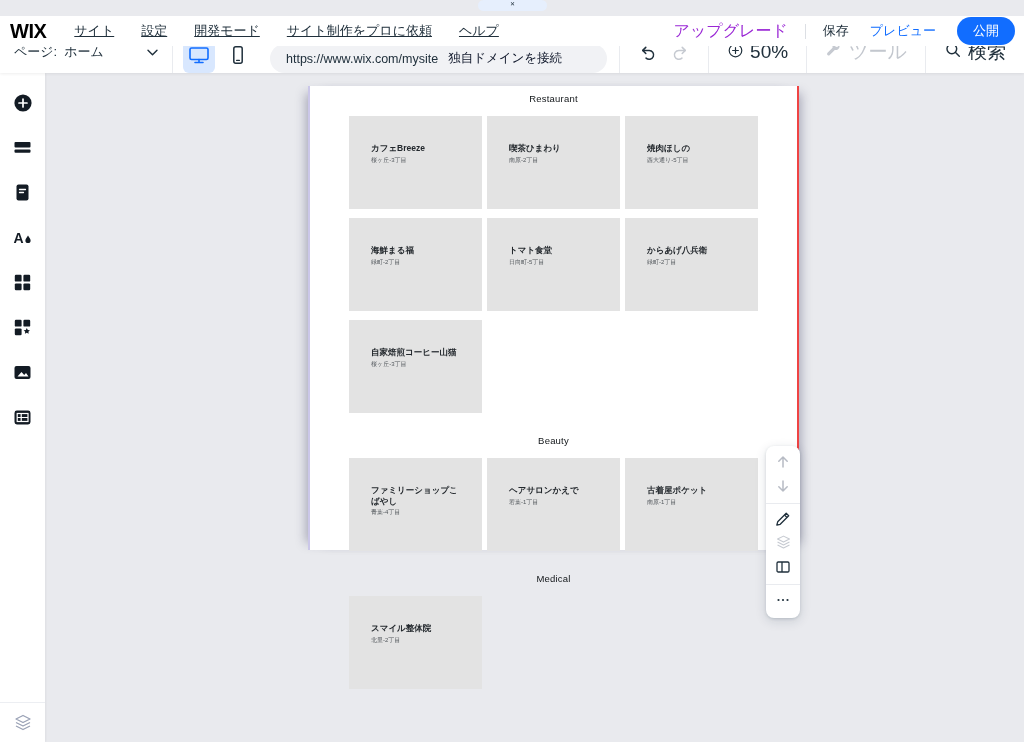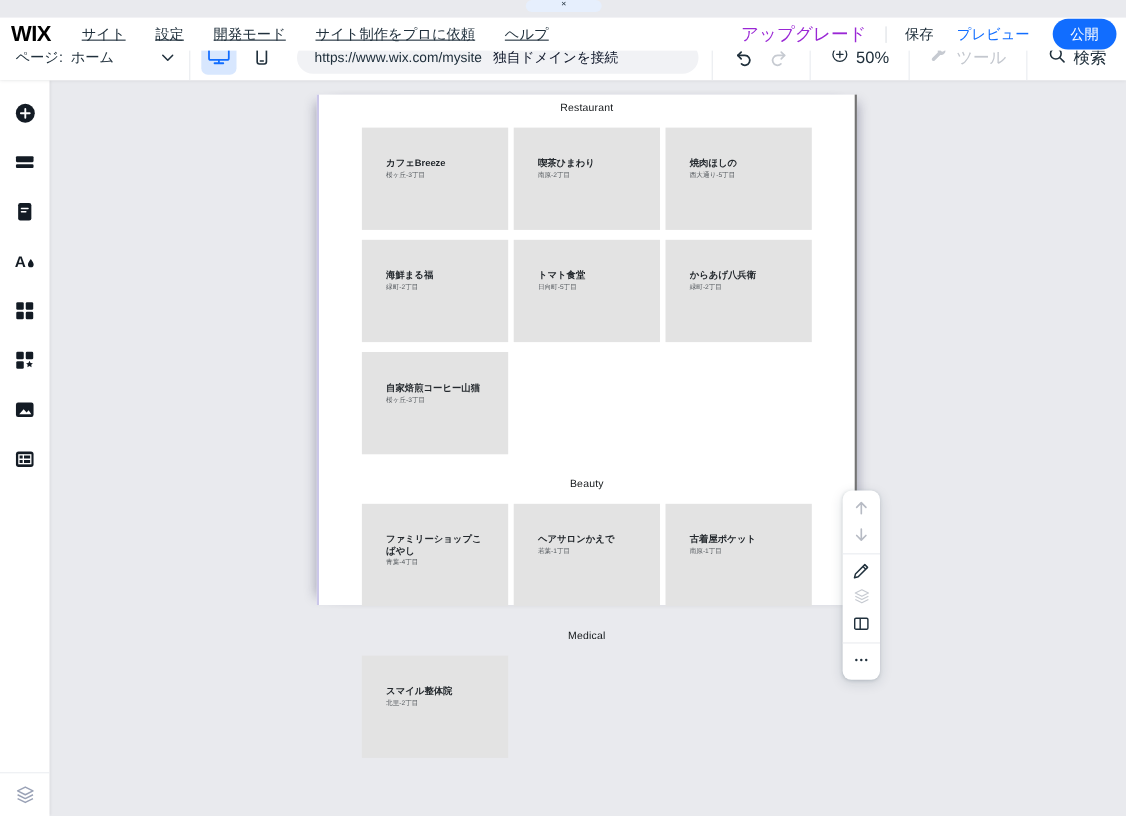--- a/index.html
+++ b/index.html
@@ -15,44 +15,44 @@
   .upgrade-link { color:#9a27d5; font-size:16px; margin-right:17px; cursor:pointer; }
   .vdiv-sm { width:1px; height:15px; background:#dcdfe4; margin-right:17px; }
   .save-link { color:#20303c; font-size:13px; margin-right:21px; cursor:pointer; }
   .preview-link { color:#116dff; font-size:13px; margin-right:21px; cursor:pointer; }
   .publish-btn { background:#116dff; color:#fff; font-size:13px; border:none; border-radius:17px; padding:5px 16px; margin-right:9px; cursor:pointer; font-family:inherit; }
 
   .tooltip-remnant { position:absolute; left:478px; top:0; width:69px; height:11px; background:#e6effd; border-radius:9px; z-index:40; display:flex; justify-content:center; align-items:flex-start; }
   .tooltip-remnant span { font-size:6px; line-height:9px; color:#20303c; }
 
   
-  .toolbar { position:absolute; top:30px; left:0; right:0; height:43px; background:#fff; display:flex; align-items:center; border-top:1px solid #f0f1f4; box-shadow:0 1px 3px rgba(0,0,0,.07); z-index:25; }
+  .toolbar { position:absolute; top:30px; left:0; right:0; height:43px; background:#fff; display:flex; align-items:flex-end; border-top:1px solid #f0f1f4; box-shadow:0 1px 3px rgba(0,0,0,.07); z-index:25; }
   .tseg-div { width:1px; align-self:stretch; background:#e9ebef; }
   .page-selector { width:172px; display:flex; align-items:center; padding:0 14px; gap:7px; font-size:13px; cursor:pointer; height:100%; }
   .page-selector .chev { margin-left:auto; display:flex; }
   .device-toggle { display:flex; align-items:center; gap:7px; padding:0 10px; }
   .device-btn { width:32px; height:32px; display:flex; align-items:center; justify-content:center; border-radius:6px; cursor:pointer; }
   .device-btn.active { background:#d8e7fe; }
   .url-pill { flex:1; height:29px; margin:0 12px 0 6px; background:#f1f2f5; border-radius:15px; display:flex; align-items:center; padding:0 16px; gap:10px; font-size:12.5px; cursor:pointer; overflow:hidden; white-space:nowrap; }
   .url-text { color:#20303c; }
   .domain-link { color:#0f172a; cursor:pointer; }
   .tb-seg { display:flex; align-items:center; height:100%; padding:0 18px; gap:14px; }
-  .tb-seg .lbl { font-size:15px; }
+  .tb-seg .lbl { font-size:19px; }
   .tb-seg.zoom-seg, .tb-seg.tools-seg, .tb-seg.search-seg { gap:6px; }
   .lbl.disabled { color:#c3c7ce; }
   .icon-btn { display:flex; align-items:center; justify-content:center; cursor:pointer; background:none; border:none; padding:0; }
 
   
   .sidebar { position:absolute; top:73px; left:0; bottom:0; width:45px; background:#fff; display:flex; flex-direction:column; align-items:center; z-index:20; box-shadow:1px 0 2px rgba(0,0,0,.05); }
   .side-item { width:45px; height:45px; display:flex; align-items:center; justify-content:center; cursor:pointer; }
   .side-item:first-child { margin-top:7px; }
   .sidebar-bottom { margin-top:auto; width:100%; border-top:1px solid #eceef2; height:40px; display:flex; align-items:center; justify-content:center; cursor:pointer; }
 
   
-  .page { position:absolute; left:288px; top:86px; width:491px; height:464px; background:#fff; border-left:2px solid #cbc7e9; border-right:2px solid #737373; padding-top:7px; z-index:5;
+  .page { position:absolute; left:308px; top:86px; width:491px; height:464px; background:#fff; border-left:2px solid #cbc7e9; border-right:2px solid #ef4444; padding-top:7px; z-index:5;
           box-shadow:-9px 0 10px -7px rgba(40,40,80,.35), 9px 0 10px -7px rgba(40,40,80,.35); }
   .page-section { margin-top:22px; }
   .page-section:first-child { margin-top:0; }
   .section-title { font-size:9.5px; line-height:12px; text-align:center; color:#121619; letter-spacing:.2px; cursor:pointer; }
   .card-grid { display:flex; flex-wrap:wrap; gap:9px 5px; width:409px; margin:11px 0 0 39px; }
   .card { width:133px; height:93px; background:#e3e3e3; padding:27px 16px 0 22px; cursor:pointer; }
   .card-name { font-size:8.5px; font-weight:bold; color:#23282d; line-height:10.5px; }
   .card-address { font-size:6px; color:#53585d; margin-top:3px; line-height:7px; }
 
   

